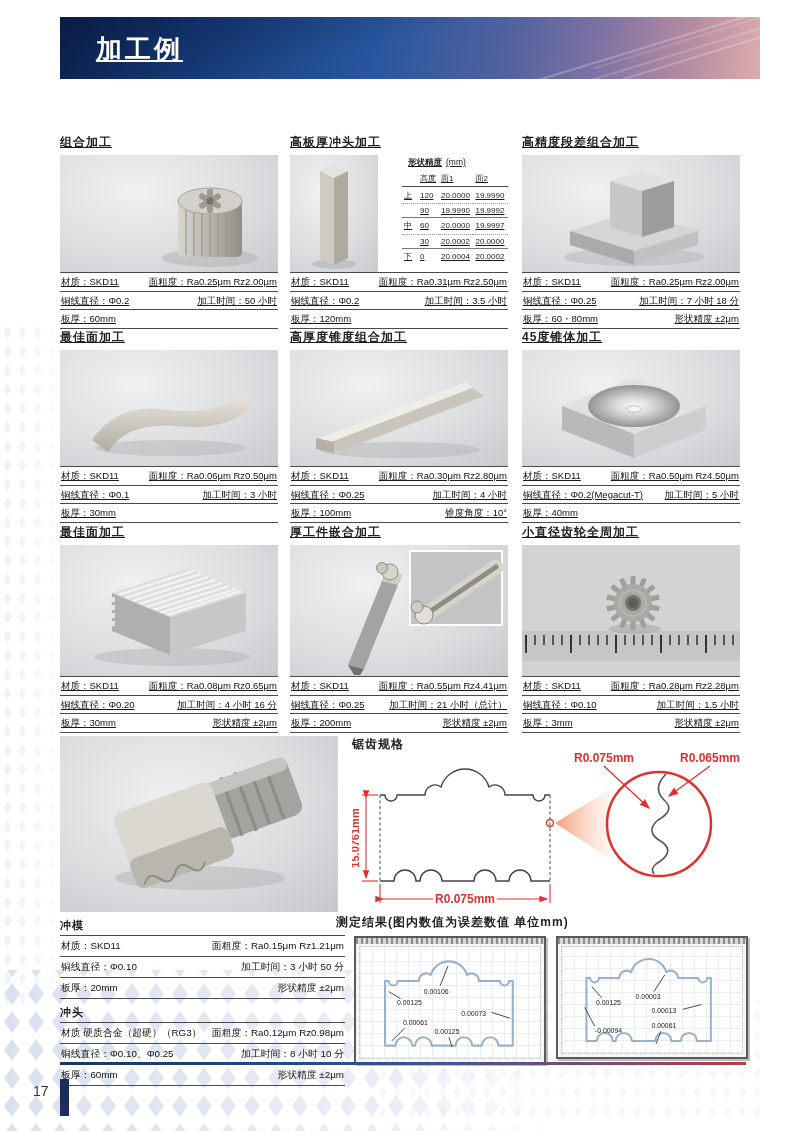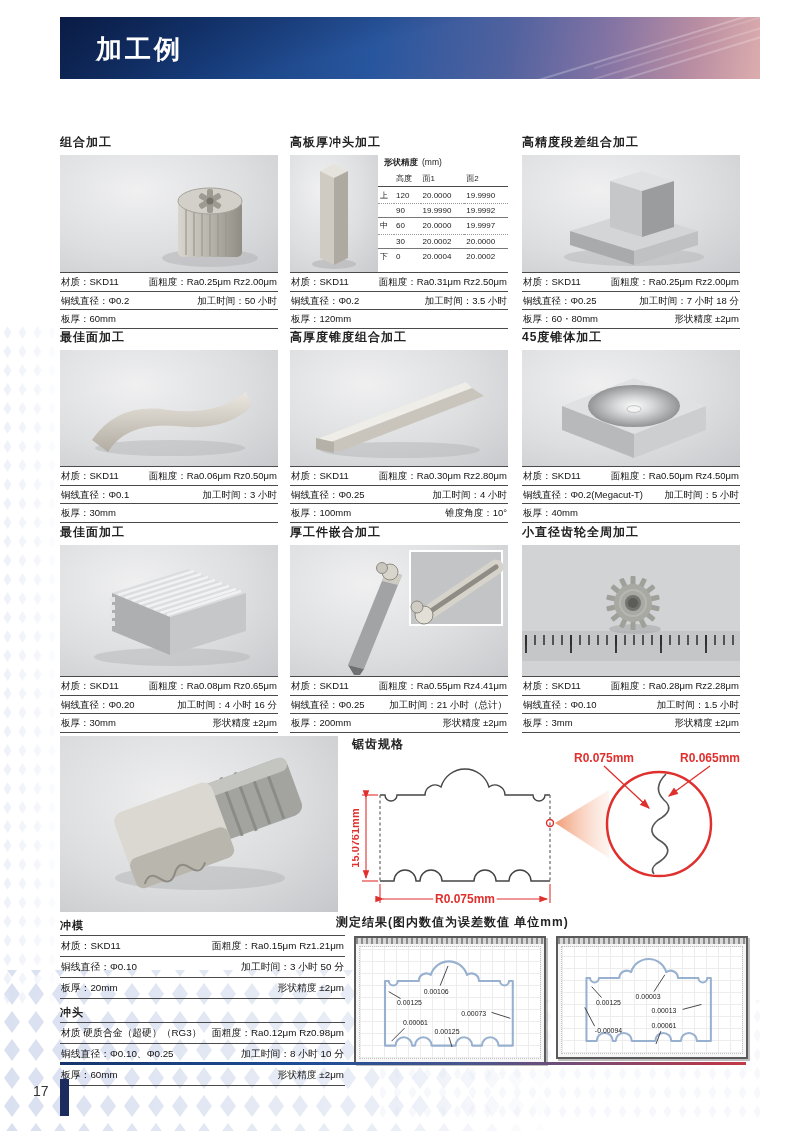--- a/index.html
+++ b/index.html
@@ -4,35 +4,35 @@
 <style>
   html,body{margin:0;padding:0;}
   body{width:800px;height:1131px;position:relative;background:#ffffff;
        font-family:"Liberation Sans",sans-serif;overflow:hidden;color:#1a1a1a;}
   .abs{position:absolute;}
   
   .banner{position:absolute;left:60px;top:17px;width:700px;height:62px;overflow:hidden;
     background:linear-gradient(100deg,#0f2a5c 0%,#173e7e 20%,#28569e 45%,#51629f 64%,#8474a4 78%,#b98da2 90%,#dcadae 100%);}
   .banner:before{content:"";position:absolute;inset:0;
     background:linear-gradient(165deg,rgba(4,10,40,.45),rgba(4,10,40,0) 45%);}
-  .banner-title{position:absolute;left:36px;top:15px;color:#fff;font-size:26px;font-weight:bold;letter-spacing:3px;}
+  .banner-title{position:absolute;left:36px;top:15px;color:#fff;font-size:26px;font-weight:bold;letter-spacing:3px;text-decoration:underline;}
   .streak{position:absolute;height:2px;background:rgba(255,255,255,.45);transform:rotate(-17deg);border-radius:2px;}
   
-  .card{position:absolute;width:218px;}
+  .card{position:absolute;width:218px;text-decoration:underline;}
   .card-title{font-size:12px;font-weight:bold;color:#222;margin-bottom:4px;letter-spacing:1px;white-space:nowrap;}
   .photo{position:relative;width:100%;overflow:hidden;
     background:radial-gradient(ellipse at 35% 30%,#f0f0f1 0%,#dddee0 55%,#c9cacd 100%);}
   .ph{display:block;width:100%;height:100%;}
   .h117{height:117px}.h116{height:116px}.h131{height:131px}
   .specs{border-bottom:1px solid #4a4a4a;}
   .spec-row{display:flex;justify-content:space-between;align-items:center;border-top:1px solid #4a4a4a;
     font-size:9.5px;line-height:1;padding:4px 1px;white-space:nowrap;color:#111;}
   .spec-row .sl{text-align:left}.spec-row .sr{text-align:left}
   
-  .duo{display:flex;gap:0;}
+  .duo{display:flex;gap:24px;}
   .duo .photo{width:88px;flex:none;}
   .shape-table{flex:1;font-size:8px;color:#222;padding-top:2px;}
   .st-cap{font-size:8.5px;margin:0 0 2px 6px;color:#222;}
   .st-cap b{font-weight:bold;margin-right:4px;}
   table.st{border-collapse:collapse;width:100%;}
   table.st th,table.st td{padding:2.2px 2px;text-align:left;font-weight:normal;white-space:nowrap;}
   table.st th{border-bottom:1px solid #4a4a4a;}
   table.st td:first-child,table.st th:first-child{text-align:left;width:12px;}
   tr.dot td{border-top:1px dotted #999;}
   tr.sol td{border-top:1px solid #777;}

